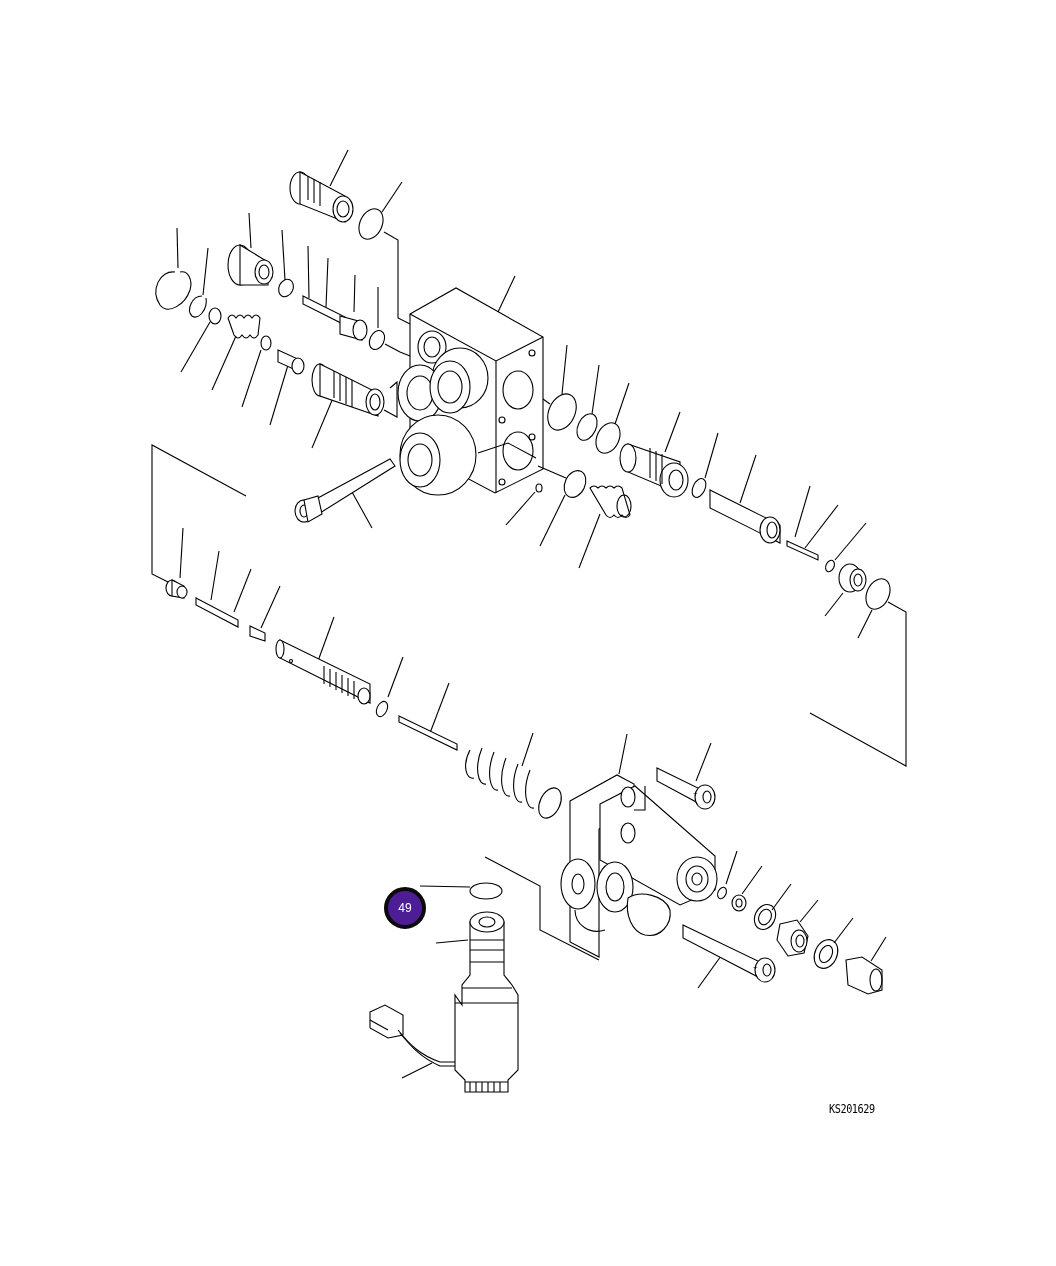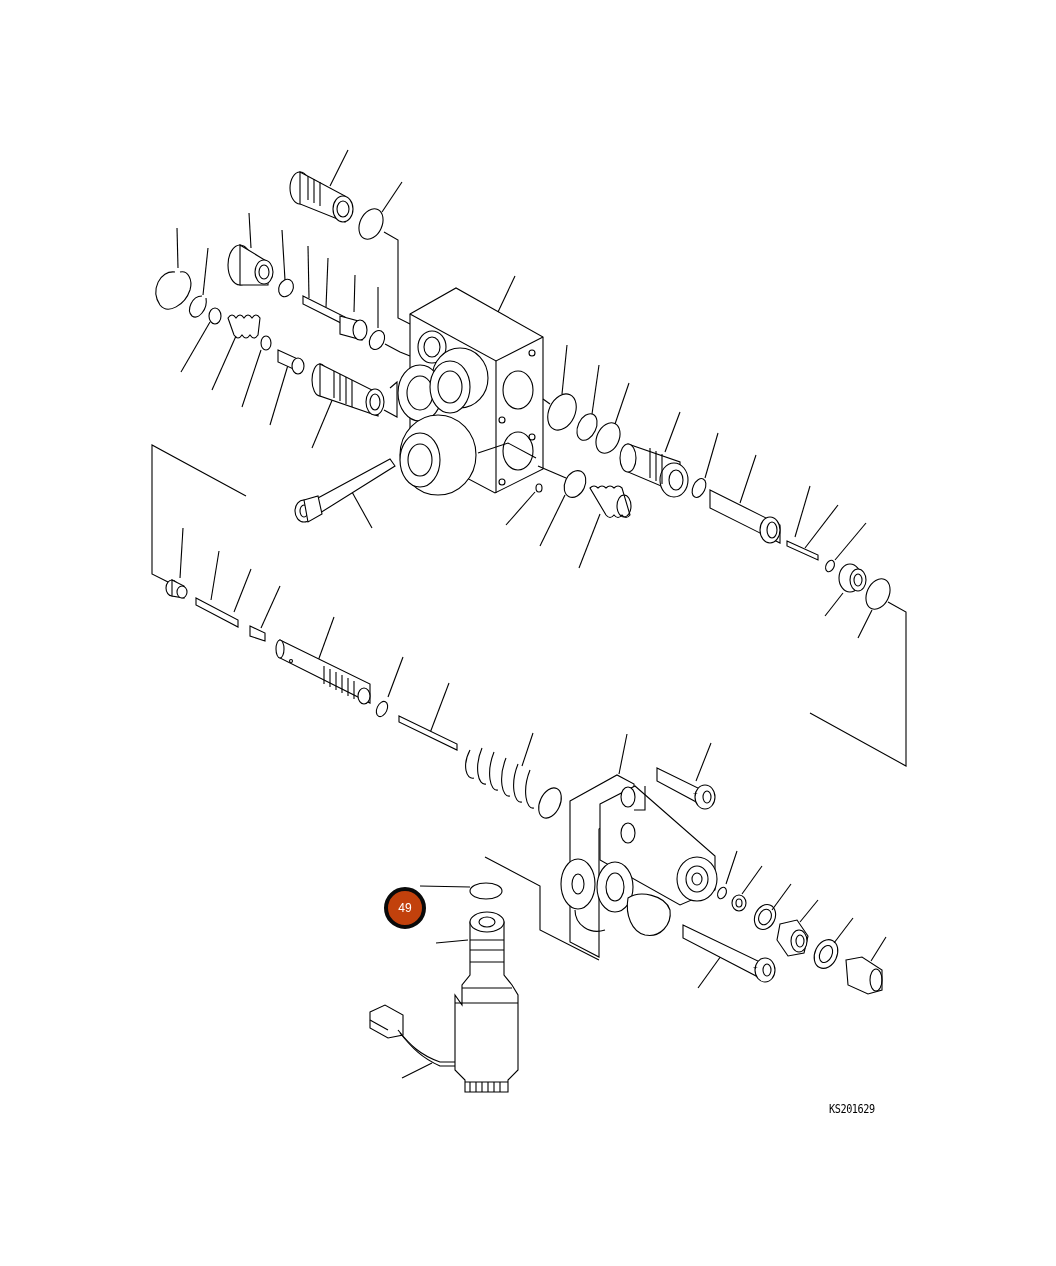--- a/index.html
+++ b/index.html
@@ -328,18 +328,18 @@
   </g>
   <g>
     <line class="ln" x1="402" y1="1078" x2="432" y2="1063"></line>
     <path class="pt" d="M370 1012 L385 1005 L403 1015 L403 1035 L388 1038 L370 1028 Z"></path>
     <line class="ln" x1="370" y1="1020" x2="388" y2="1030"></line>
     <path class="ln" d="M398 1030 C410 1045,420 1055,440 1062 L455 1062"></path>
     <path class="ln" d="M400 1033 C412 1048,422 1058,440 1066 L455 1066"></path>
   </g>
 </svg>
 
-  <div class="callout" id="callout49" style="background: #c2410c; border-color: rgb(10, 10, 10); color: rgb(255, 255, 255);">
+  <div class="callout" id="callout49" style="background: #4c1d95; border-color: rgb(10, 10, 10); color: rgb(255, 255, 255);">
     <span>49</span>
   </div>
 
   <div class="drawing-code">KS201629</div>
 </div>
 
 </body></html>

